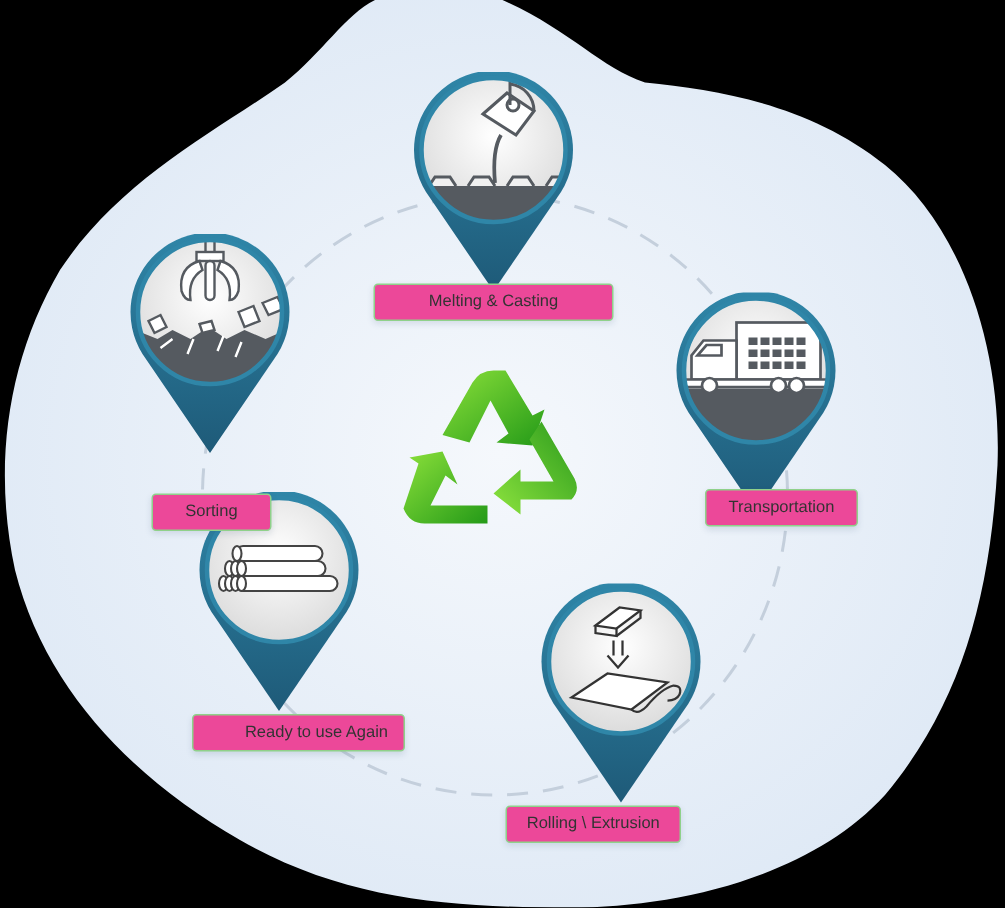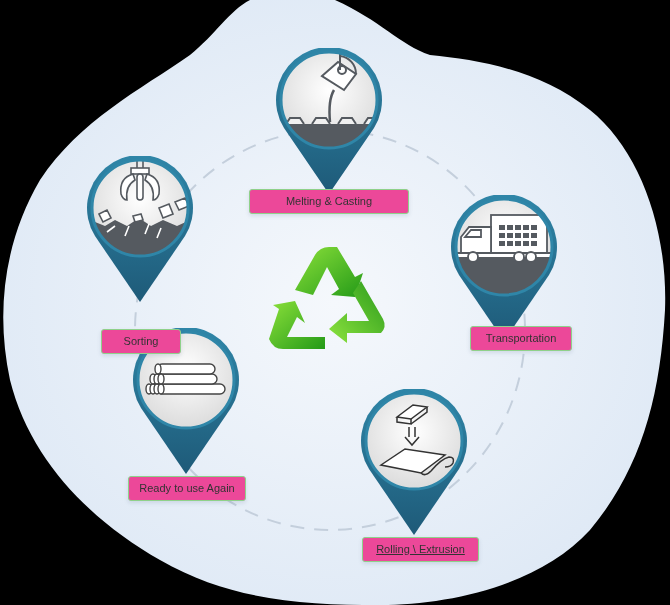--- a/index.html
+++ b/index.html
@@ -129,21 +129,21 @@
       <path d="M38 28 L54 16 L68 18 L52 30 Z" fill="#fff"></path>
       <path d="M38 28 L38 33 L52 35 L52 30"></path>
       <path d="M52 35 L68 23 L68 18"></path>
       <path d="M50 38 L50 48 M56 38 L56 48 M46 48 L53 56 L60 48"></path>
       <path d="M22 76 L46 60 L86 66 L62 84 Z" fill="#fff"></path>
       <path d="M62 84 Q66 88 72 82 Q82 70 90 68 Q96 68 94 74 Q92 78 86 78"></path>
     </g>
     <circle cx="55" cy="52" r="48" fill="none" stroke="#2f86a8" stroke-width="3"></circle>
   </svg>
 </div>
-<div class="label" style="left:362px;top:537px;width:115px;text-decoration:underline;">Rolling \ Extrusion</div>
+<div class="label" style="left:337px;top:537px;width:115px;">Rolling \ Extrusion</div>
 
 <div class="pin" style="left:131px;top:328px;">
   <svg width="110" height="148" viewBox="0 0 110 148">
     <path d="M55 146 L10 80 A53 53 0 1 1 100 80 Z" fill="url(#pinG)"></path>
     <circle cx="55" cy="52" r="48" fill="url(#disc)"></circle>
     <g stroke="#444" stroke-width="1.4" fill="#fff">
       <rect x="26" y="56" width="68" height="10" rx="5"></rect>
       <rect x="22" y="46" width="64" height="10" rx="5"></rect>
       <rect x="26" y="36" width="58" height="10" rx="5"></rect>
       <ellipse cx="18" cy="61" rx="3" ry="5"></ellipse>
@@ -151,21 +151,21 @@
         <ellipse cx="26" cy="61" rx="3" ry="5"></ellipse>
         <ellipse cx="30" cy="61" rx="3" ry="5"></ellipse>
       <ellipse cx="22" cy="51" rx="3" ry="5"></ellipse>
         <ellipse cx="26" cy="51" rx="3" ry="5"></ellipse>
         <ellipse cx="30" cy="51" rx="3" ry="5"></ellipse>
       <ellipse cx="27" cy="41" rx="3" ry="5"></ellipse>
     </g>
     <circle cx="55" cy="52" r="48" fill="none" stroke="#2f86a8" stroke-width="3"></circle>
   </svg>
 </div>
-<div class="label" style="left:128px;top:476px;width:116px;">Ready to use Again</div>
+<div class="label" style="left:128px;top:476px;width:116px;padding-left:24px;">Ready to use Again</div>
 
 <div class="pin" style="left:85px;top:156px;">
   <svg width="110" height="148" viewBox="0 0 110 148">
     <path d="M55 146 L10 80 A53 53 0 1 1 100 80 Z" fill="url(#pinG)"></path>
     <circle cx="55" cy="52" r="48" fill="url(#disc)"></circle>
     <g clip-path="url(#circ)" stroke="#555a60" stroke-width="1.6" fill="none">
       <path d="M0 72 L10 66 L20 70 L30 64 L42 70 L54 62 L66 70 L78 64 L92 70 L110 62 L110 110 L0 110 Z" fill="#555a60" stroke="none"></path>
       <path d="M14 58 L22 54 L26 62 L18 66 Z M74 52 L84 48 L88 58 L78 62 Z M90 46 L100 42 L104 50 L94 54 Z M48 60 L56 58 L58 64 L50 66 Z" fill="#fff"></path>
       <path d="M22 76 L30 70 M40 80 L44 70 M60 78 L64 68 M72 82 L76 72" stroke="#fff"></path>
       <path d="M52 0 L52 12 M58 0 L58 12"></path>

